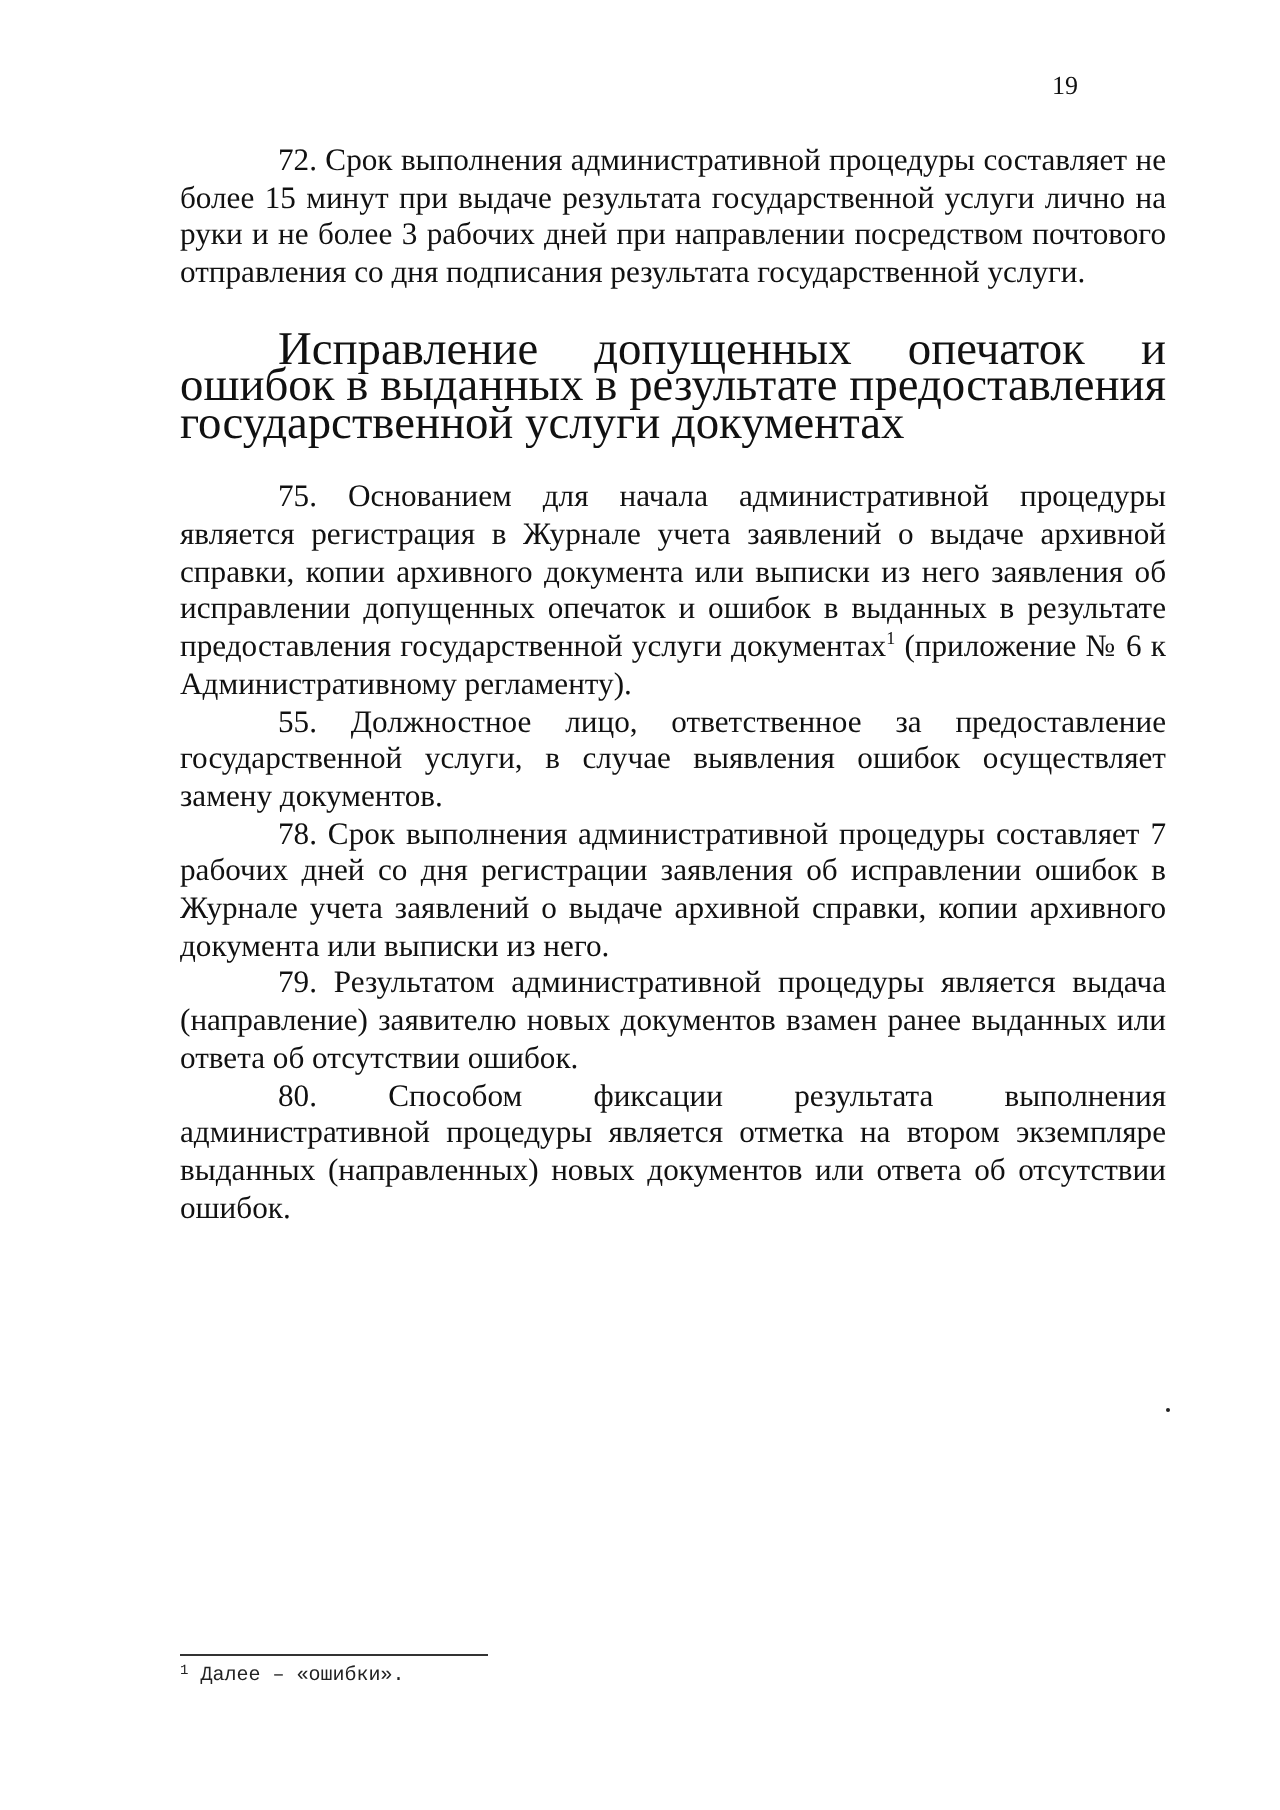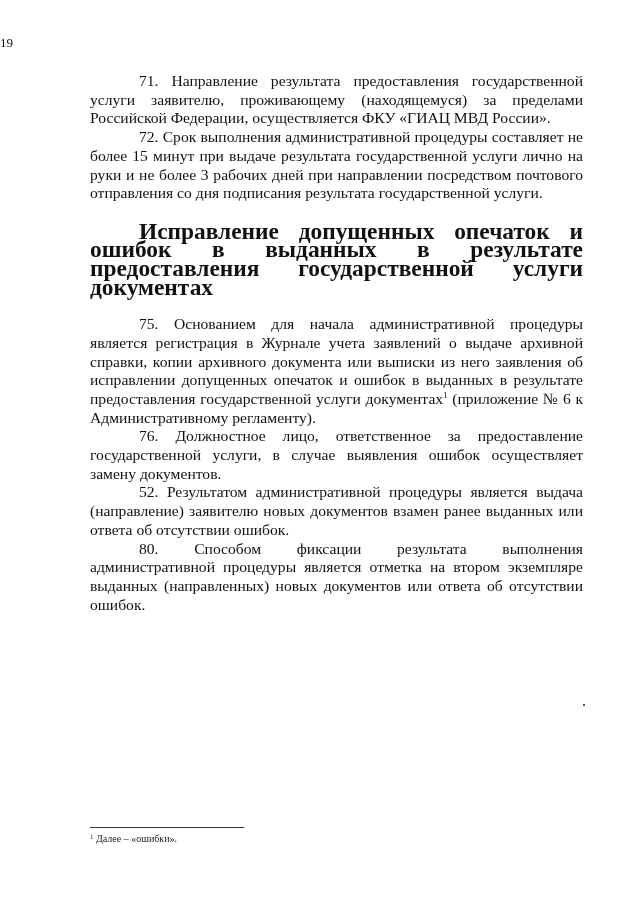--- a/index.html
+++ b/index.html
@@ -13,21 +13,21 @@
       position: relative;
       overflow: hidden;
       font-family: "Liberation Serif", "DejaVu Serif", serif;
       color: #111111;
     }
     .page-number {
       position: absolute;
       top: 35px;
       left: 0;
       width: 539px;
-      text-align: left;
+      text-align: right;
       font-size: 13px;
       line-height: 16px;
     }
     .content {
       position: absolute;
       left: 90px;
       top: 72px;
       width: 493px;
       font-size: 15.6px;
       line-height: 18.7px;
@@ -35,21 +35,21 @@
     .para {
       margin: 0;
       text-align: justify;
       text-indent: 0;
     }
     .para.indent {
       text-indent: 49px;
     }
     .heading {
       margin: 18.7px 0 18.7px 0;
-      font-weight: bold;
+      font-weight: normal;
       text-align: justify;
       text-indent: 49px;
       line-height: 18.7px;
     }
     .heading + .para { }
     sup.fn {
       font-size: 9px;
       line-height: 0;
       vertical-align: 6px;
     }
@@ -61,20 +61,21 @@
       height: 0;
       border-top: 1px solid #333333;
     }
     .footnote {
       position: absolute;
       left: 90px;
       top: 833px;
       font-size: 10px;
       line-height: 12px;
       color: #222222;
+      font-family: Liberation Mono, monospace;
     }
     .footnote sup {
       font-size: 7px;
       vertical-align: 3px;
       line-height: 0;
     }
     .stray-dot {
       position: absolute;
       left: 583px;
       top: 704px;
@@ -83,27 +84,27 @@
       background: #222;
       border-radius: 1px;
     }
   </style>
 </head>
 <body>
 
 <div class="page-number">19</div>
 
 <div class="content">
-  <p class="para indent">71. Направление результата предоставления государственной услуги заявителю, проживающему (находящемуся) за пределами Российской Федерации, осуществляется ФКУ «ГИАЦ МВД России».</p>
   <p class="para indent">72. Срок выполнения административной процедуры составляет не более 15 минут при выдаче результата государственной услуги лично на руки и не более 3 рабочих дней при направлении посредством почтового отправления со дня подписания результата государственной услуги.</p>
 
   <h2 class="heading">Исправление допущенных опечаток и ошибок в выданных в результате предоставления государственной услуги документах</h2>
 
   <p class="para indent"><span>75. Основанием для начала административной процедуры является регистрация в Журнале учета заявлений о выдаче архивной справки, копии архивного документа или выписки из него заявления об исправлении допущенных опечаток и ошибок в выданных в результате предоставления государственной услуги документах</span><sup class="fn">1</sup><span> (приложение № 6 к Административному регламенту).</span></p>
-  <p class="para indent">76. Должностное лицо, ответственное за предоставление государственной услуги, в случае выявления ошибок осуществляет замену документов.</p>
-  <p class="para indent">52. Результатом административной процедуры является выдача (направление) заявителю новых документов взамен ранее выданных или ответа об отсутствии ошибок.</p>
+  <p class="para indent">55. Должностное лицо, ответственное за предоставление государственной услуги, в случае выявления ошибок осуществляет замену документов.</p>
+  <p class="para indent">78. Срок выполнения административной процедуры составляет 7 рабочих дней со дня регистрации заявления об исправлении ошибок в Журнале учета заявлений о выдаче архивной справки, копии архивного документа или выписки из него.</p>
+  <p class="para indent">79. Результатом административной процедуры является выдача (направление) заявителю новых документов взамен ранее выданных или ответа об отсутствии ошибок.</p>
   <p class="para indent">80. Способом фиксации результата выполнения административной процедуры является отметка на втором экземпляре выданных (направленных) новых документов или ответа об отсутствии ошибок.</p>
 </div>
 
 <div class="stray-dot"></div>
 
 <div class="footnote-rule"></div>
 <div class="footnote"><sup>1</sup><span> Далее – «ошибки».</span></div>
 
 </body></html>

